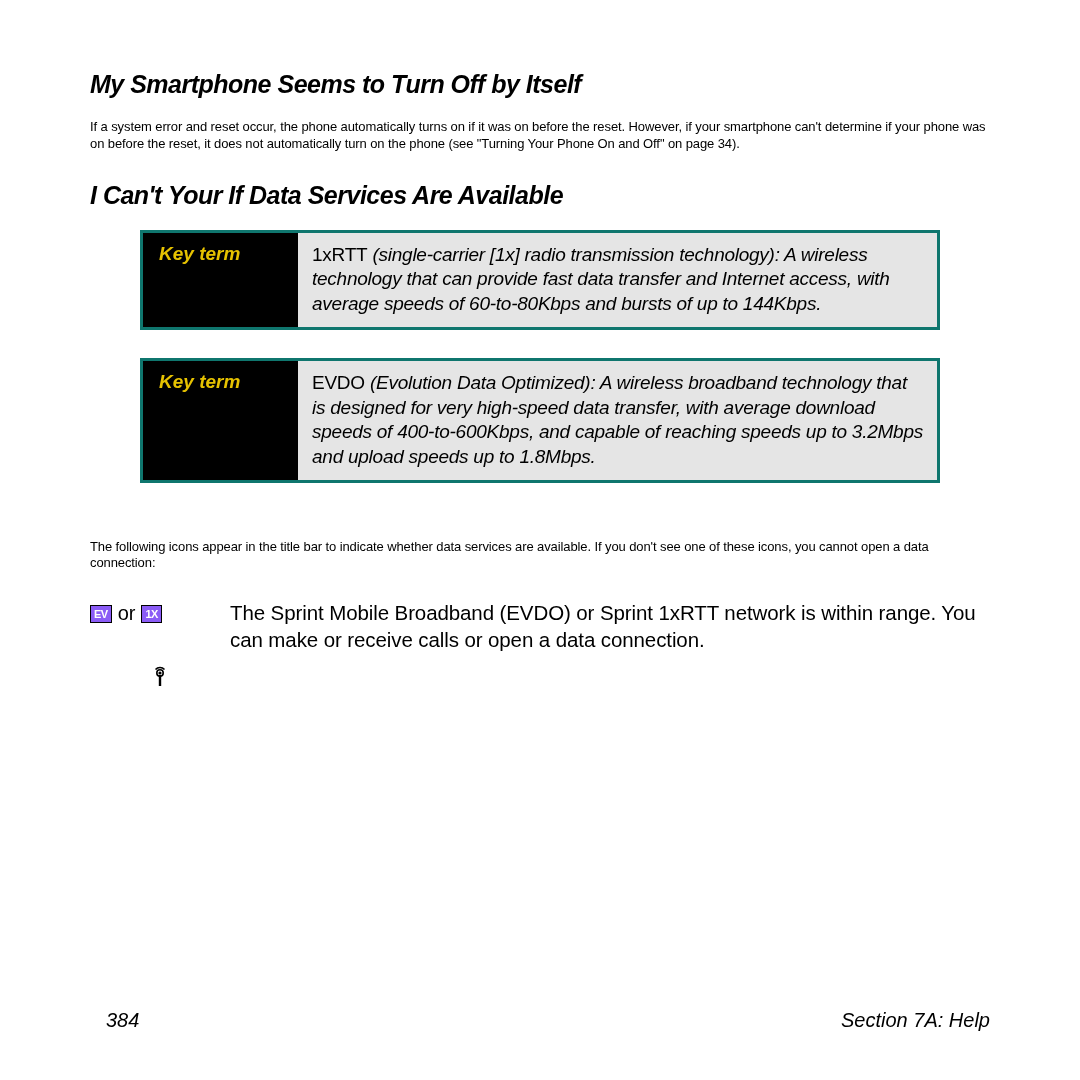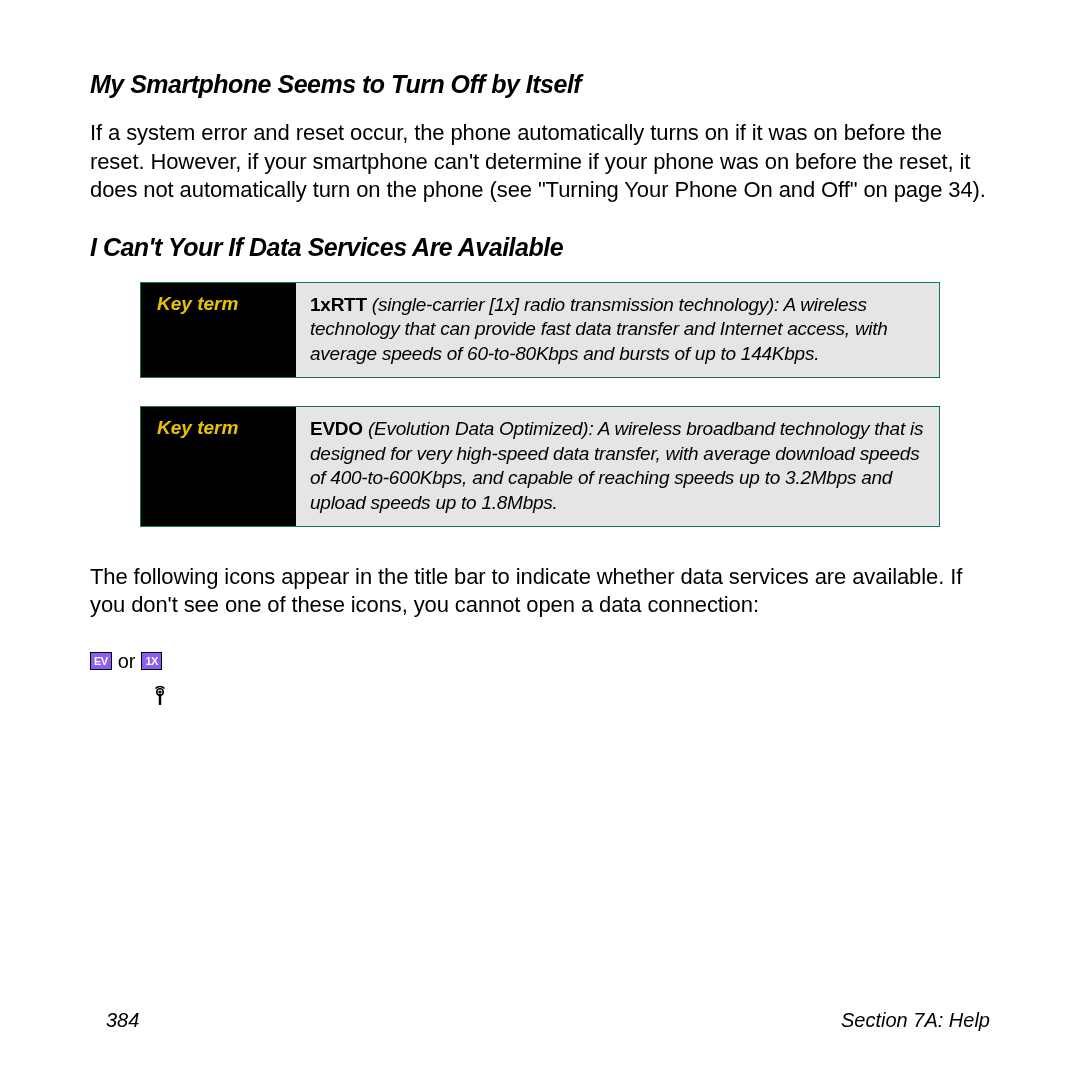--- a/index.html
+++ b/index.html
@@ -12,29 +12,29 @@
     padding: 70px 90px 40px 90px;
   }
   .heading {
     font-style: italic;
     font-weight: bold;
     font-size: 25px;
     letter-spacing: -0.5px;
     margin-bottom: 20px;
   }
   .body-para {
-    font-size: 22px;
+    font-size: 13px;
     line-height: 1.3;
     margin-bottom: 28px;
     letter-spacing: -0.1px;
   }
   .keyterm-box {
     width: 800px;
     margin: 4px auto 28px auto;
-    border: 1px solid #0f766e;
+    border: 3px solid #0f766e;
     display: flex;
     align-items: stretch;
   }
   .keyterm-box:first-of-type { margin-top: 40px; }
   .keyterm-label {
     width: 155px;
     background: #000000;
     color: #e6c200;
     font-style: italic;
     font-weight: bold;
@@ -44,22 +44,22 @@
   }
   .keyterm-body {
     flex: 1;
     background: #e5e5e5;
     font-size: 19px;
     font-style: italic;
     padding: 10px 14px 10px 14px;
     line-height: 1.3;
     letter-spacing: -0.25px;
   }
-  .keyterm-body b { font-style: normal; font-weight: bold; }
-  .after-keyterm { margin-top: 36px; }
+  .keyterm-body b { font-style: normal; font-weight: normal; }
+  .after-keyterm { margin-top: 56px; }
   .icon-row {
     display: flex;
     align-items: flex-start;
     margin-bottom: 10px;
   }
   .icon-cell {
     width: 140px;
     flex-shrink: 0;
     display: flex;
     align-items: center;
@@ -129,20 +129,21 @@
 <div class="icon-row">
   <div class="icon-cell">
     <span class="badge">
         <span class="badge-text">EV</span>
       </span>
     <span class="or-text"> or </span>
     <span class="badge">
         <span class="badge-text">1X</span>
       </span>
   </div>
+  <div class="icon-desc">The Sprint Mobile Broadband (EVDO) or Sprint 1xRTT network is within range. You can make or receive calls or open a data connection.</div>
 </div>
 
 <div class="icon-row">
   <div class="icon-cell center">
     <svg class="wifi-icon" viewBox="0 0 16 22">
       <circle cx="8" cy="7" r="3.2" fill="none" stroke="#000" stroke-width="1.6"></circle>
       <path d="M3.5 3.5 A6 6 0 0 1 12.5 3.5" fill="none" stroke="#000" stroke-width="1.6"></path>
       <circle cx="8" cy="7" r="1.6" fill="#000"></circle>
       <rect x="6.8" y="9" width="2.4" height="11" fill="#000"></rect>
     </svg>

